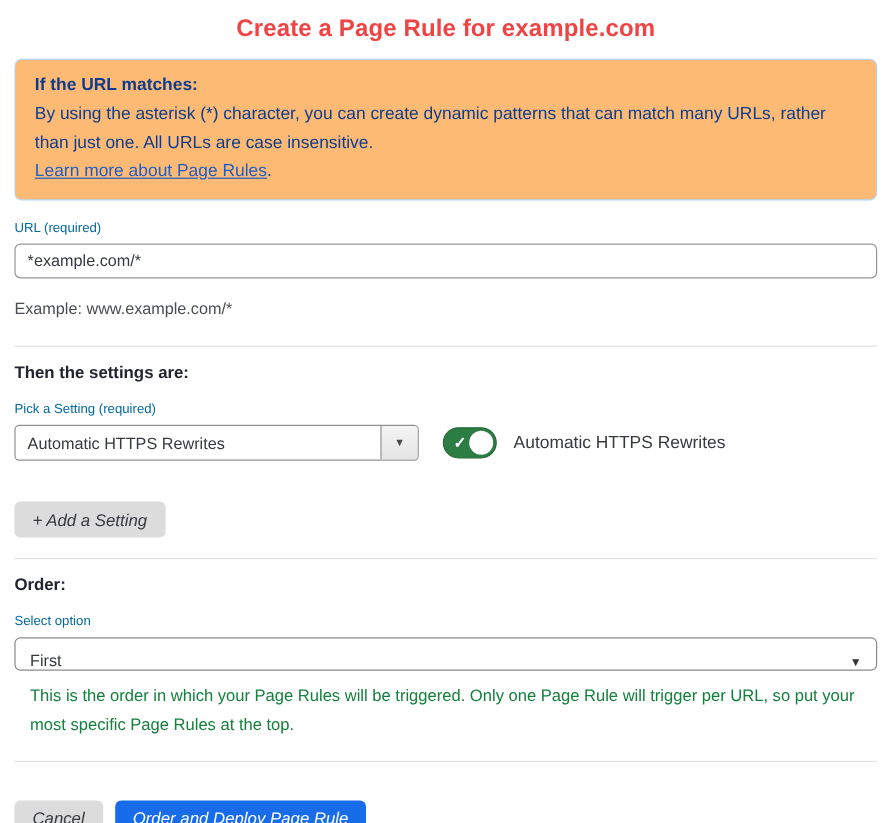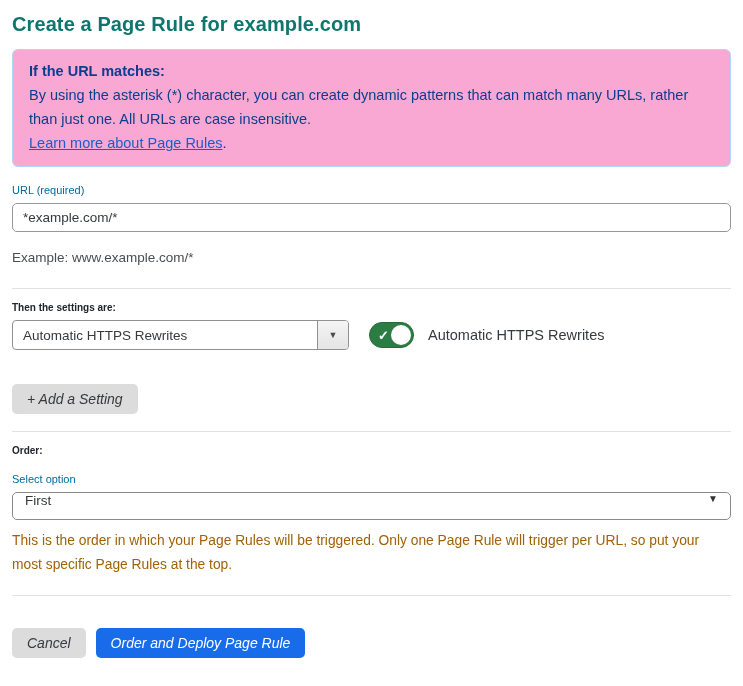--- a/index.html
+++ b/index.html
@@ -12,28 +12,29 @@
     height: 686px;
     overflow: hidden;
   }
   .container { padding: 0 12px; }
 
   
   .page-title {
     margin-top: 13px;
     font-size: 20px;
     font-weight: bold;
-    color: #0f766e;
+    color: #ef4444;
     letter-spacing: 0.1px;
+    text-align: center;
   }
 
   
   .info-box {
     margin-top: 13px;
-    background: #f9a8d4;
+    background: #fdba74;
     border: 1px solid #b3d7f2;
     border-radius: 6px;
     padding: 9px 16px 11px 16px;
     font-size: 14.5px;
     line-height: 24px;
     color: #0d3d8f;
   }
   .info-heading { font-weight: bold; }
   .info-link { color: #1c5dc9; text-decoration: underline; cursor: pointer; }
   .info-link-suffix { color: #0d3d8f; }
@@ -65,21 +66,21 @@
   }
 
   .divider {
     border: none;
     border-top: 1px solid #e2e2e2;
     margin-top: 23px;
   }
 
   .section-heading {
     margin-top: 13px;
-    font-size: 10px;
+    font-size: 14px;
     font-weight: bold;
     color: #21242c;
   }
 
   
   .picker-row {
     margin-top: 7px;
     display: flex;
     align-items: center;
   }
@@ -167,34 +168,35 @@
 
   
   .select-full {
     margin-top: 7px;
     width: 100%;
     height: 28px;
     border: 1px solid #8a8a8a;
     border-radius: 5px;
     background: #fff;
     display: flex;
-    align-items: flex-start;
+    align-items: flex-end;
     justify-content: space-between;
     padding: 0 12px;
     cursor: pointer;
   }
   .select-full .select-value { font-size: 13.5px; color: #36393f; }
   .select-full .select-arrow { font-size: 10px; color: #333; }
 
   .order-description {
     margin-top: 9px;
     font-size: 13.8px;
     line-height: 24px;
-    color: #a16207;
+    color: #15803d;
     max-width: 725px;
+    margin-left: 13px;
   }
 
   .footer-row {
     margin-top: 32px;
     display: flex;
     gap: 10px;
   }
 </style>
 </head>
 <body>
@@ -210,20 +212,21 @@
   </div>
 
   <label class="field-label">URL (required)</label>
   <input class="text-input" type="text" value="*example.com/*" style="">
   <div class="field-hint">Example: www.example.com/*</div>
 
   <hr class="divider">
 
   <h2 class="section-heading">Then the settings are:</h2>
 
+  <label class="field-label">Pick a Setting (required)</label>
   <div class="picker-row">
     <div class="combo">
       <span class="combo-value">Automatic HTTPS Rewrites</span>
       <span class="combo-btn">
           <span>▼</span>
         </span>
     </div>
     <div class="toggle">
       <span class="check-glyph">✓</span>
       <span class="knob"></span>

